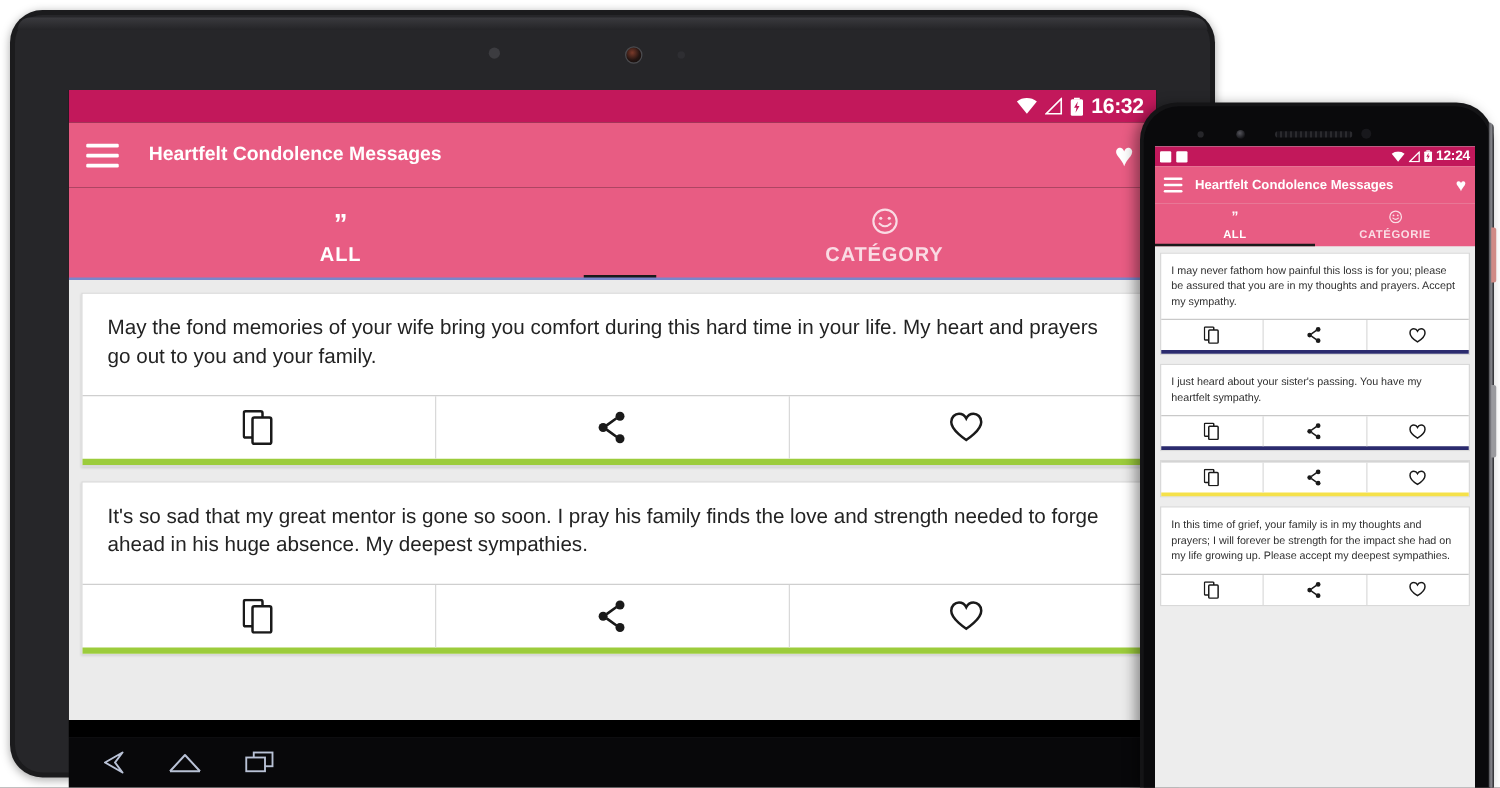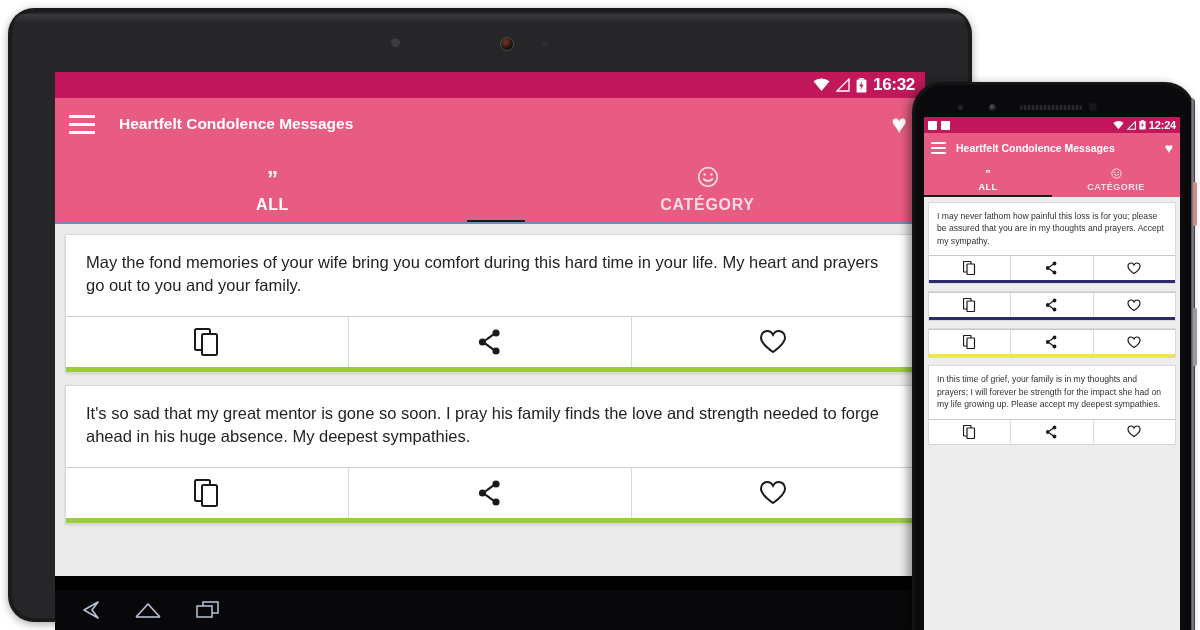--- a/index.html
+++ b/index.html
@@ -527,20 +527,21 @@
           <div class="p-action">
             <svg class="icon-svg" width="14" height="13" viewBox="0 0 28 26">
               <path d="M14 23 C14 23 2 15.4 2 8.6 C2 4.6 5 2 8.2 2 C10.7 2 12.9 3.6 14 5.8 C15.1 3.6 17.3 2 19.8 2 C23 2 26 4.6 26 8.6 C26 15.4 14 23 14 23 Z" fill="none" stroke="#1a1a1a" stroke-width="2.4"></path>
             </svg>
           </div>
         </div>
         <div class="p-accent" style="background:#2b2b6e"></div>
       </div>
 
       <div class="p-card">
+        <div class="p-card-text">I just heard about your sister's passing. You have my heartfelt sympathy.</div>
         <div class="p-card-actions">
           <div class="p-action">
             <svg class="icon-svg" width="13" height="14" viewBox="0 0 26 28">
               <rect x="1" y="1" width="15" height="21" rx="1.5" fill="none" stroke="#1a1a1a" stroke-width="2.4"></rect>
               <rect x="8" y="6" width="15" height="21" rx="1.5" fill="#fff" stroke="#1a1a1a" stroke-width="2.4"></rect>
             </svg>
           </div>
           <div class="p-action">
             <svg class="icon-svg" width="13" height="14" viewBox="0 0 26 28">
               <circle cx="19" cy="5" r="3.8" fill="#1a1a1a"></circle>

